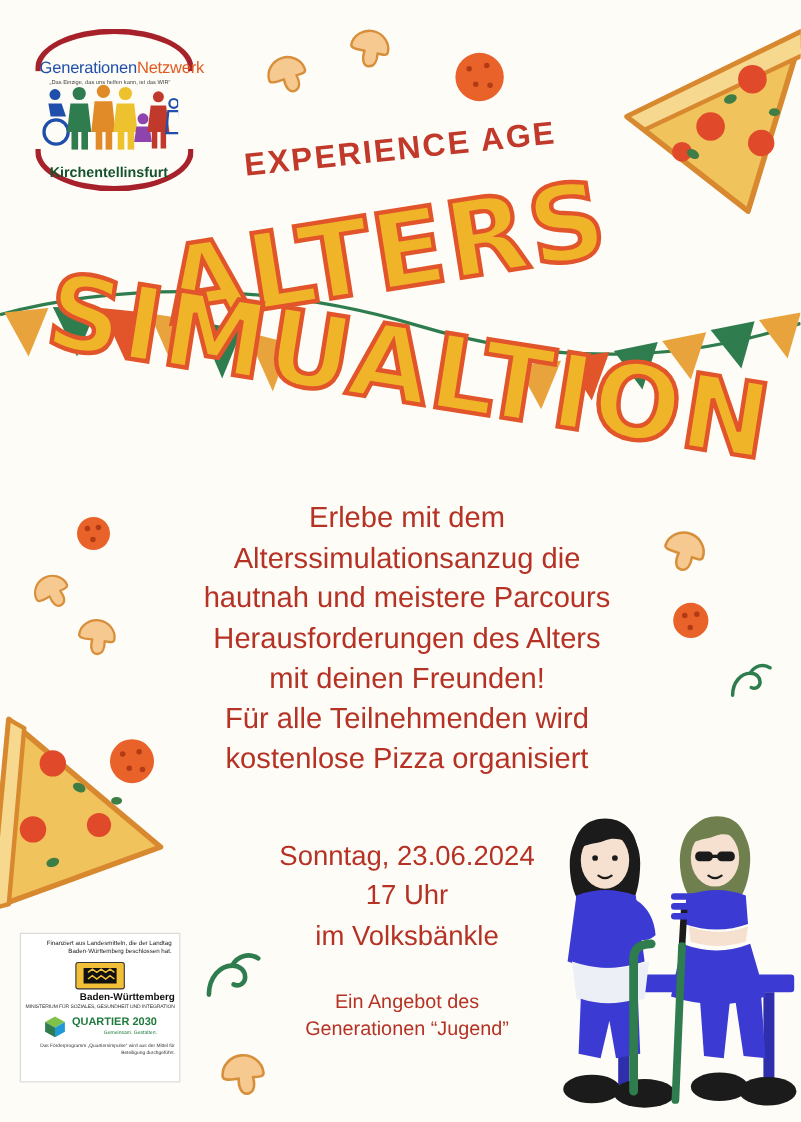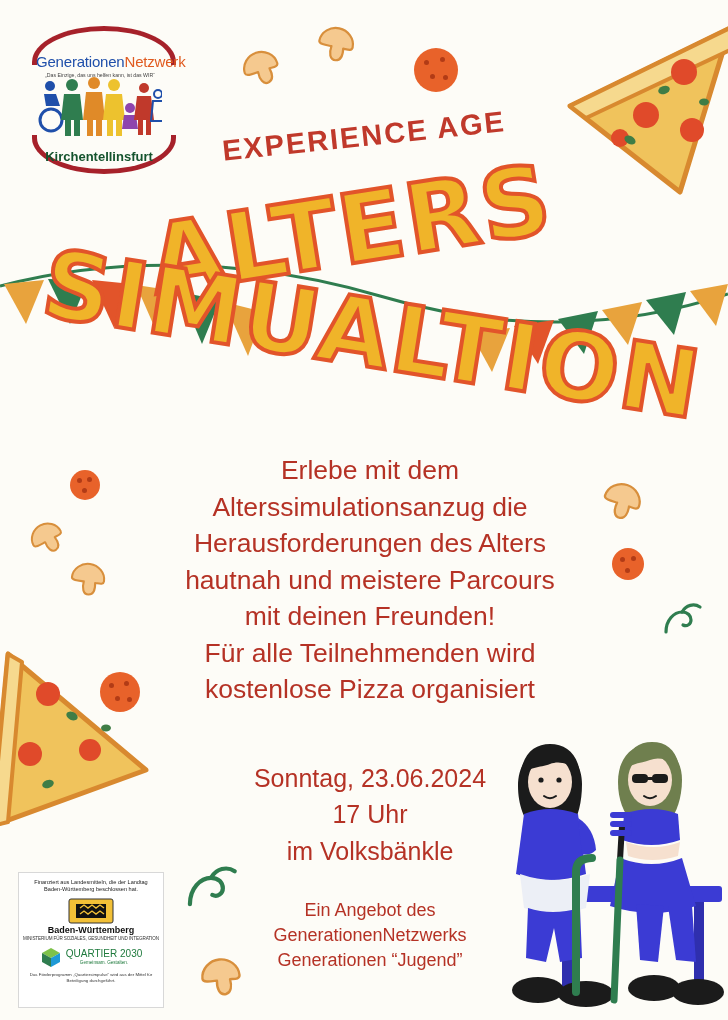--- a/index.html
+++ b/index.html
@@ -120,30 +120,29 @@
     font-weight: 700;
   }
 
   #logo-bottom {
     left: 18px;
     top: 848px;
     width: 146px;
     height: 136px;
     padding: 4px;
     box-sizing: border-box;
-    text-align: center;
+    text-align: right;
     font-size: 5.6px;
     color: #222;
     line-height: 1.25;
-    margin-top: 24px;
   }
   #logo-bottom .fin-text { padding: 2px 3px 3px; }
   #logo-bottom .bw-name { font-size: 9px; font-weight: 700; color: #111; margin-top: 1px;}
   #logo-bottom .bw-min { font-size: 4.6px; color: #333; letter-spacing: -0.1px; }
-  #logo-bottom .q-title { font-size: 10px; font-weight: 400; color: #1f7a3d;}
+  #logo-bottom .q-title { font-size: 10px; font-weight: 700; color: #1f7a3d;}
   #logo-bottom .q-sub { font-size: 4.6px; color: #1f7a3d;}
   #logo-bottom .foot { font-size: 4.4px; color: #333; margin-top: 4px; line-height: 1.3;}
   .bw-crest { width: 46px; height: 26px; margin: 2px auto 0; display:block; }
   .q-badges { display:flex; align-items:center; justify-content:center; gap:4px; margin-top:4px;}
   .q-cube { width: 22px; height: 22px; }
 
   
   #experience-age {
     position: absolute;
     left: 0;
@@ -394,36 +393,35 @@
       <circle cx="104" cy="100" r="11" fill="#e04a2a"></circle>
       <ellipse cx="86" cy="66" rx="6" ry="4" fill="#3f7d46" transform="rotate(25 86 66)"></ellipse>
       <ellipse cx="62" cy="134" rx="6" ry="4" fill="#3f7d46" transform="rotate(-20 62 134)"></ellipse>
       <ellipse cx="120" cy="78" rx="5" ry="3.5" fill="#3f7d46"></ellipse>
     </svg>
   </div>
 
   <div id="body-text">
     <div>Erlebe mit dem</div>
     <div>Alterssimulationsanzug die</div>
+    <div>hautnah und meistere Parcours</div>
     <div>Herausforderungen des Alters</div>
-    <div>hautnah und meistere Parcours</div>
     <div>mit deinen Freunden!</div>
     <div>Für alle Teilnehmenden wird</div>
     <div>kostenlose Pizza organisiert</div>
   </div>
 
   <div id="when-block">
     <div>Sonntag, 23.06.2024</div>
     <div>17 Uhr</div>
     <div>im Volksbänkle</div>
   </div>
 
   <div id="offer-block">
     <div>Ein Angebot des</div>
-    <div>GenerationenNetzwerks</div>
     <div>Generationen “Jugend”</div>
   </div>
 
   <div id="people">
     <svg viewBox="0 0 270 330">
 
       <rect x="88" y="196" width="176" height="16" rx="3" fill="#3b3bd4"></rect>
       <rect x="104" y="212" width="10" height="96" fill="#2f2fae"></rect>
       <rect x="236" y="212" width="10" height="96" fill="#2f2fae"></rect>
 

